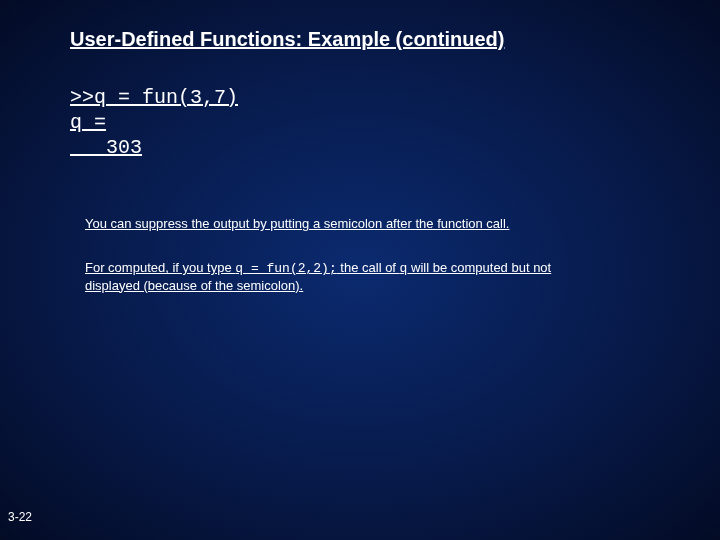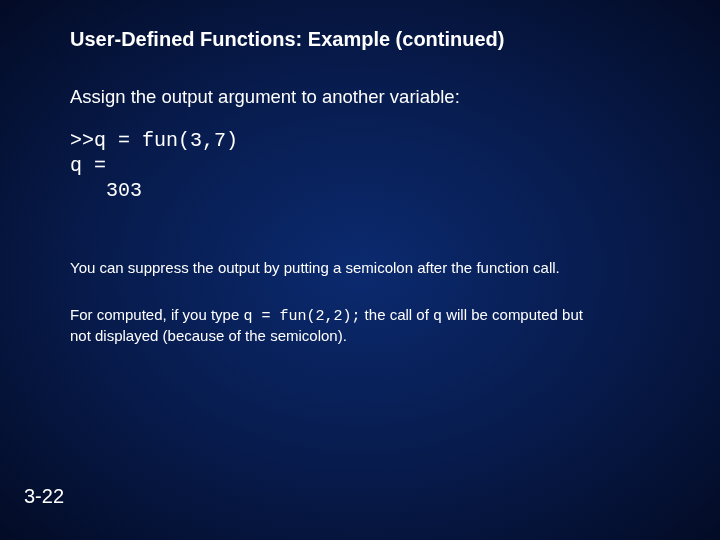--- a/index.html
+++ b/index.html
@@ -12,63 +12,63 @@
     color: #ffffff;
     overflow: hidden;
     position: relative;
   }
   .slide {
     position: relative;
     width: 663px;
     height: 540px;
     box-sizing: border-box;
     padding: 28px 60px 20px 70px;
+    text-decoration: underline;
   }
   .title {
     font-weight: bold;
     font-size: 20px;
     margin-bottom: 34px;
   }
   .body-text {
     font-size: 18.5px;
     line-height: 1.25;
     margin-bottom: 20px;
   }
   .code-block {
     font-family: "Courier New", Courier, monospace;
     font-size: 20px;
     line-height: 1.25;
     margin-bottom: 56px;
     white-space: pre;
   }
   .para {
-    font-size: 15px;
+    font-size: 13px;
     line-height: 1.25;
     margin-bottom: 28px;
+    margin-left: 15px;
   }
   .para .mono {
     font-family: "Courier New", Courier, monospace;
   }
   .page-num {
     position: absolute;
     left: 8px;
-    bottom: 32px;
-    font-size: 20px;
+    bottom: 16px;
+    font-size: 12px;
     font-weight: normal;
-    margin-left: 16px;
   }
 </style>
 </head>
 <body>
 
 <div class="slide">
 
   <div class="title">User-Defined Functions: Example (continued)</div>
 
-  <div class="body-text">Assign the output argument to another variable:</div>
 
   <div class="code-block"><span>&gt;&gt;q = fun(3,7)</span>
 <span>q =</span>
 <span>   303</span></div>
 
   <div class="para">
     <span>You can suppress the output by putting a semicolon after the function call.</span>
   </div>
 
   <div class="para">

